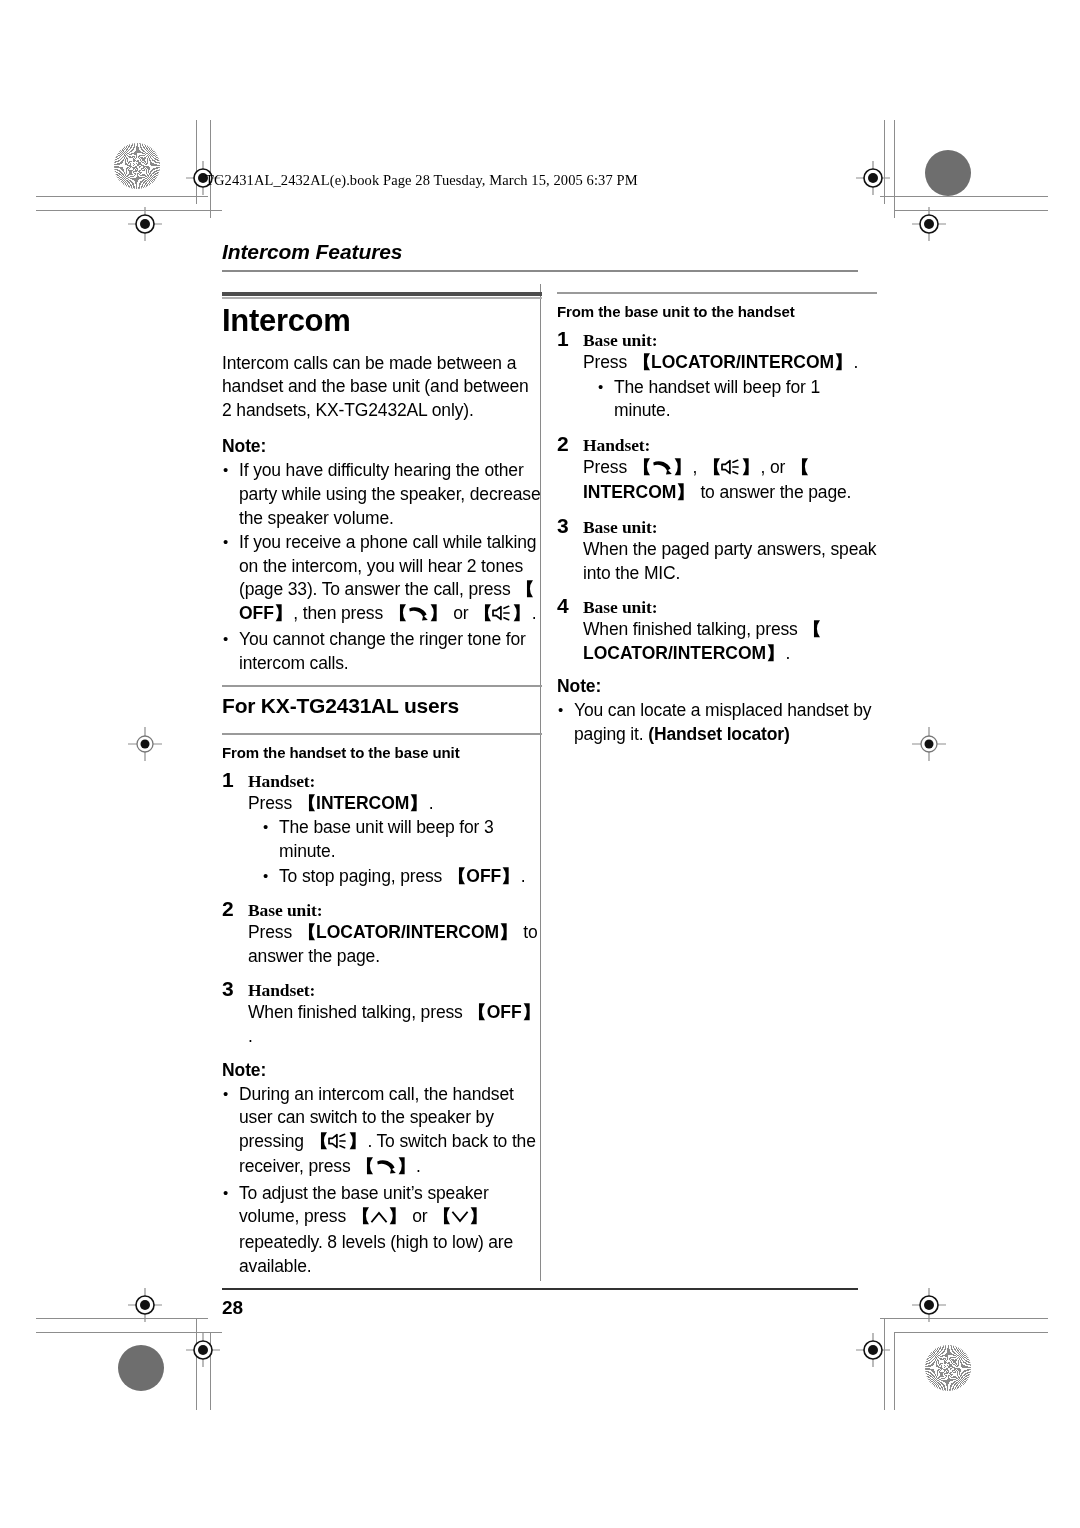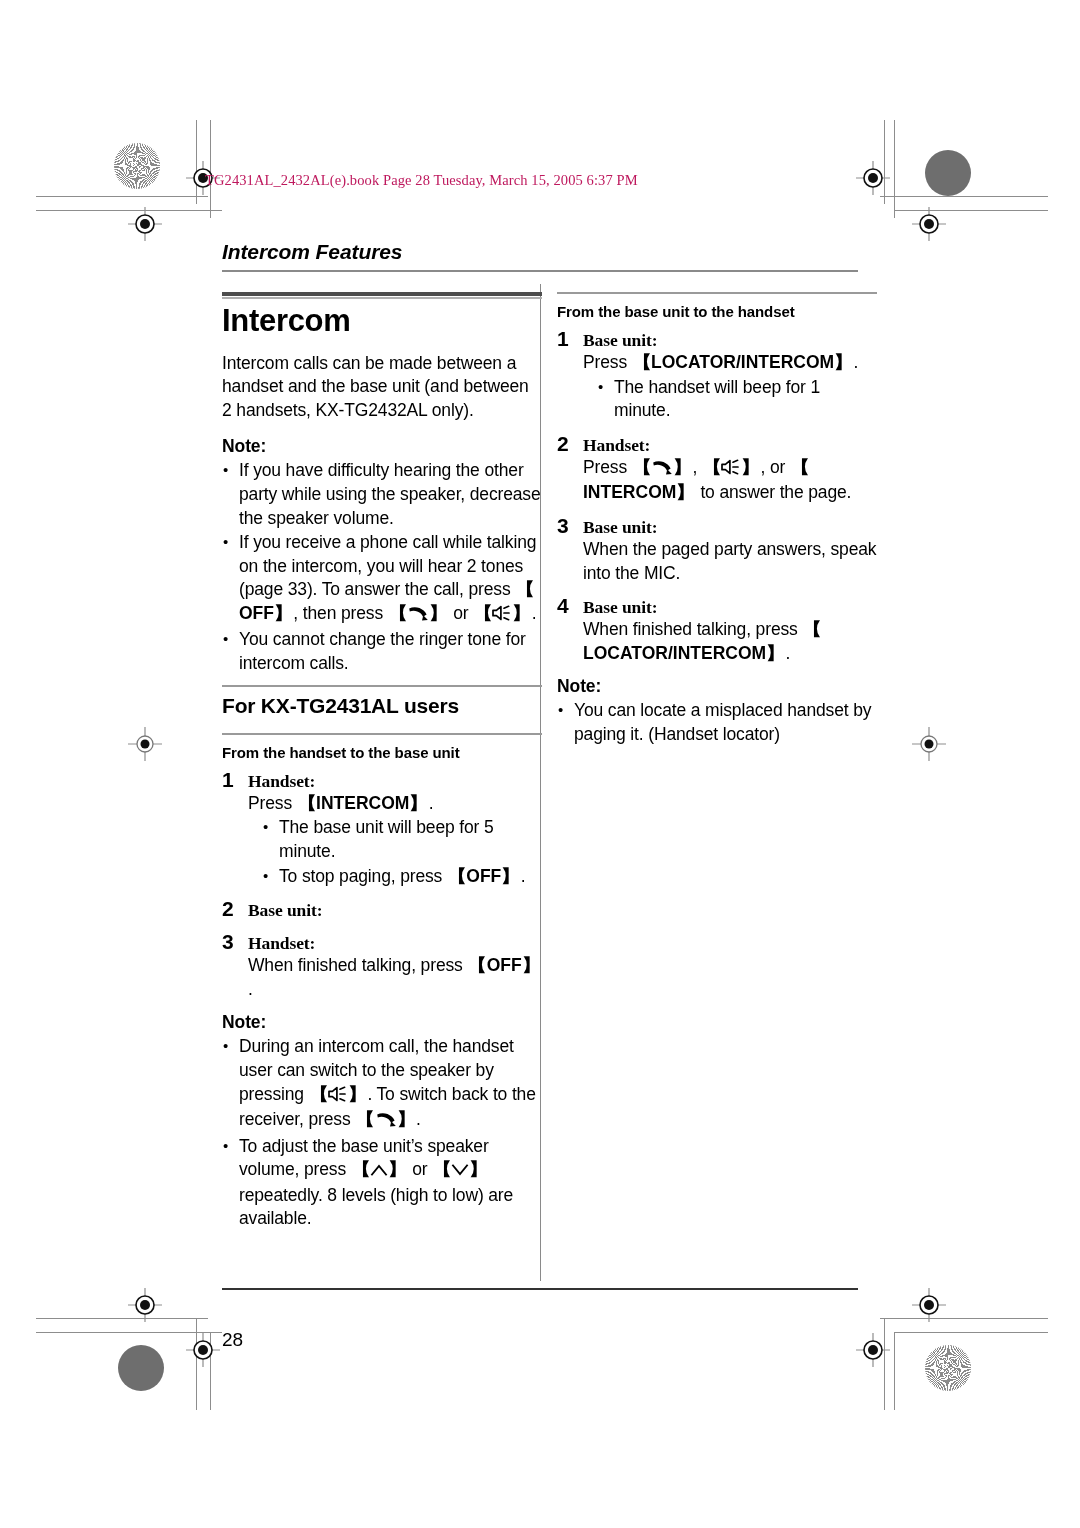--- a/index.html
+++ b/index.html
@@ -20,21 +20,21 @@
       repeating-conic-gradient(#8a8a8a 0deg 2.2deg,#ffffff 2.2deg 4.4deg);
   }
   .star.solid{background:#6e6e6e;border-radius:50%;}
   .hline{position:absolute;height:1px;background:#8d8d8d;}
   .vline{position:absolute;width:1px;background:#8d8d8d;}
 
   
   .filestamp{
     position:absolute;left:205px;top:172px;
     font-family:"Liberation Serif","DejaVu Serif",serif;
-    font-size:14.5px;letter-spacing:.1px;color:#be185d;white-space:nowrap;
+    font-size:14.5px;letter-spacing:.1px;color:#000000;white-space:nowrap;
   }
 
   .runhead{
     position:absolute;left:222px;top:240px;
     font-size:21px;font-weight:bold;font-style:italic;
     letter-spacing:-.1px;
   }
   .runrule{position:absolute;left:222px;top:270px;width:636px;height:2px;background:#8a8a8a;}
 
   .col{position:absolute;top:292px;width:320px;}
@@ -92,24 +92,24 @@
     font-size:17.5px;line-height:23.6px;letter-spacing:-.15px;display:block;
   }
   ol.steps>li ul.bullets{margin-top:1px;margin-left:14px;}
 
   
   .key{font-weight:bold;letter-spacing:0;}
   .brk{font-weight:bold;display:inline-block;transform:scaleX(1.15);
        margin:0 1px;}
   .glyph{display:inline-block;vertical-align:-2px;}
 
-  .strong{font-weight:normal;text-align:right;}
+  .strong{font-weight:bold;text-align:right;}
 
   .pagenum{
-    position:absolute;left:222px;top:1297px;font-size:19px;font-weight:normal;margin-top:32px;
+    position:absolute;left:222px;top:1297px;font-size:19px;font-weight:bold;
   }
   .footrule{position:absolute;left:222px;top:1288px;width:636px;height:2px;background:#333;}
 </style>
 </head>
 <body>
 
 <div>
 
   <div class="mark star radial" style="left:114px;top:143px;"></div>
   <div class="hline" style="left:36px;top:196px;width:172px;"></div>
@@ -254,27 +254,28 @@
 
   <div class="rule-thin" style="margin-bottom:9px;"></div>
   <h3 class="sub">From the handset to the base unit</h3>
 
   <ol class="steps">
       <li>
         <span class="num">1</span>
         <span class="who">Handset:</span>
         <span class="act">Press <span><span class="brk">【</span><span class="key">INTERCOM</span><span class="brk">】</span></span>.</span>
         <ul class="bullets">
-          <li>The base unit will beep for 5 minute.</li>
+          <li>The base unit will beep for 3 minute.</li>
           <li>To stop paging, press <span><span class="brk">【</span><span class="key">OFF</span><span class="brk">】</span></span>.</li>
         </ul>
       </li>
       <li>
         <span class="num">2</span>
         <span class="who">Base unit:</span>
+        <span class="act">Press <span><span class="brk">【</span><span class="key">LOCATOR/INTERCOM</span><span class="brk">】</span></span> to answer the page.</span>
       </li>
       <li>
         <span class="num">3</span>
         <span class="who">Handset:</span>
         <span class="act">When finished talking, press <span><span class="brk">【</span><span class="key">OFF</span><span class="brk">】</span></span>.</span>
       </li>
     </ol>
 
   <div class="notehead" style="margin-top:8px;">Note:</div>
   <ul class="bullets">

